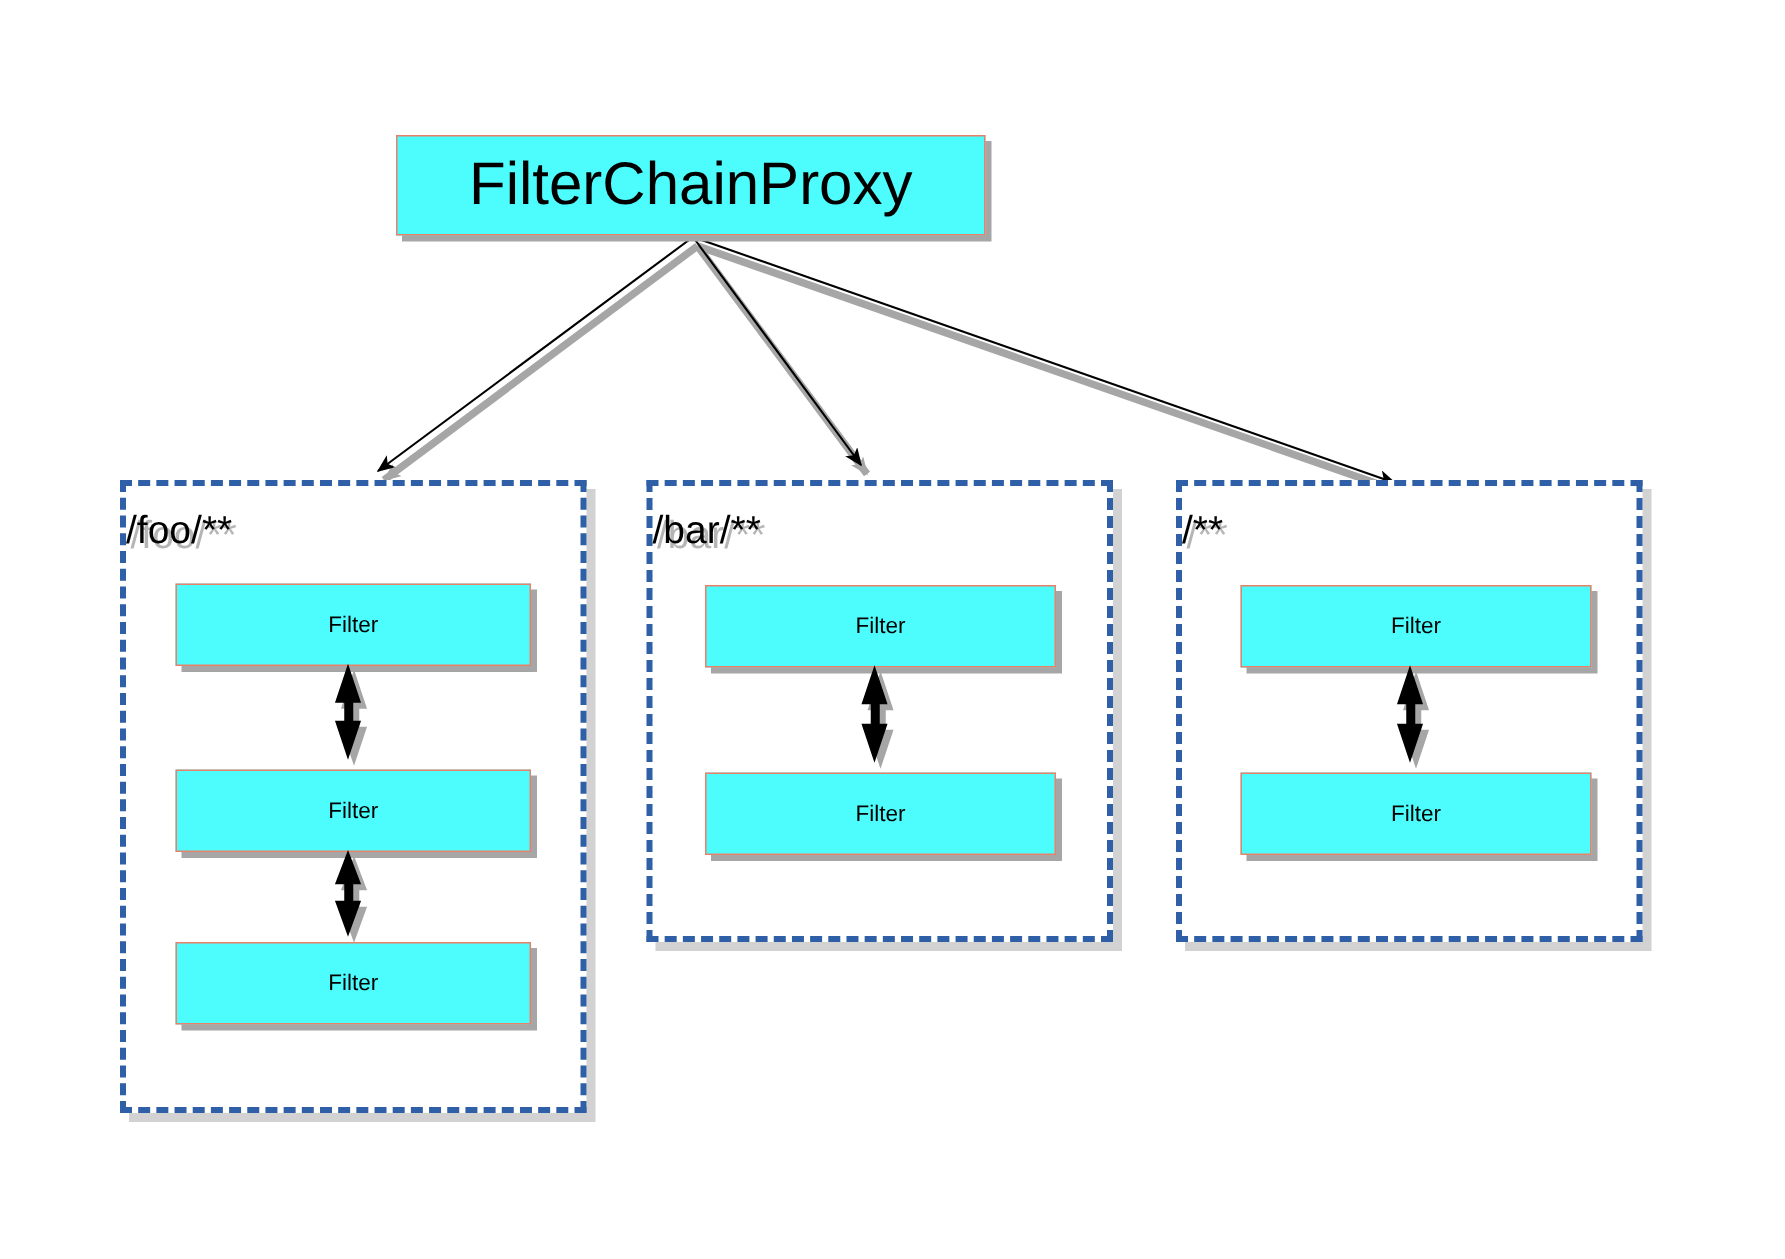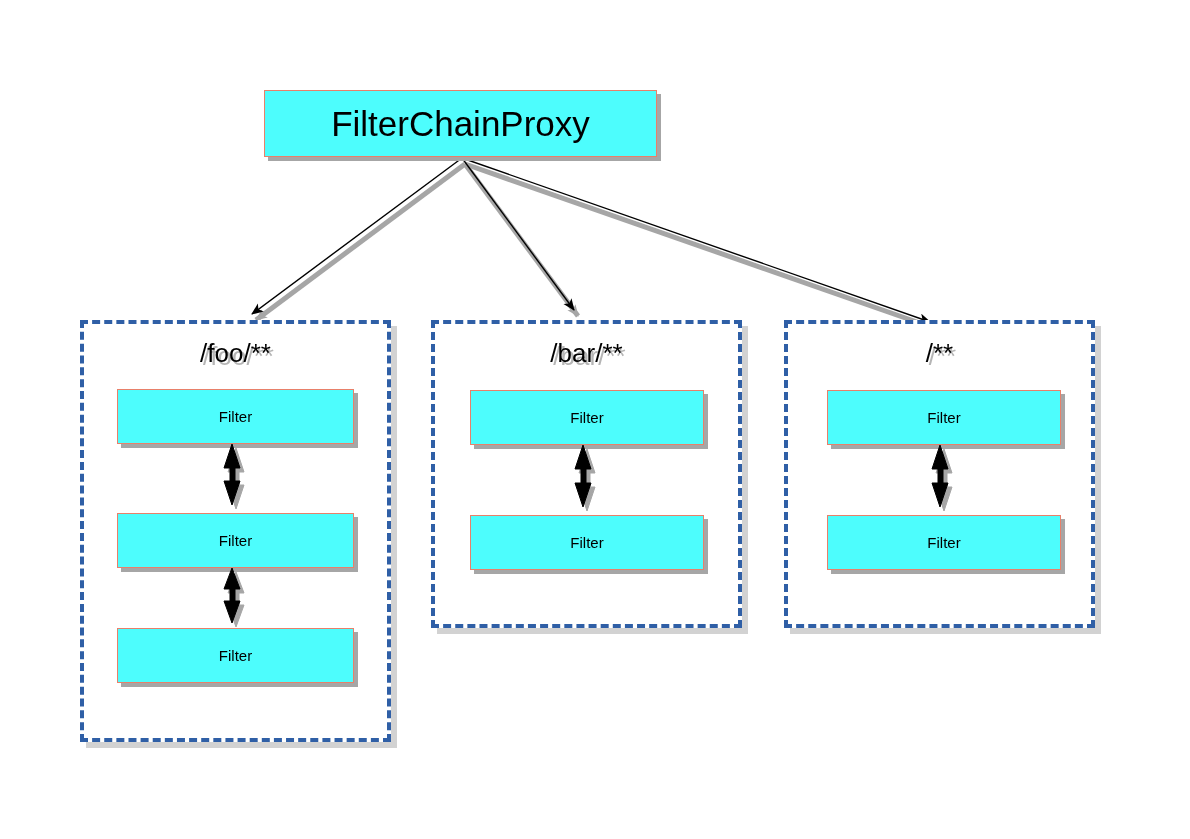--- a/index.html
+++ b/index.html
@@ -26,40 +26,40 @@
     background: #4dfdfd;
     border: 1px solid #e8806a;
     box-shadow: 4px 4px 0 0 #a6a6a6;
     display: flex;
     align-items: center;
     justify-content: center;
     color: #000000;
     white-space: nowrap;
   }
   .node-root {
-    font-size: 35px;
+    font-size: 40px;
   }
   .node-filter {
     font-size: 15px;
   }
 
   
   .group {
     position: absolute;
     box-sizing: border-box;
     background: #ffffff;
     border: 4px dashed #2f5fa6;
     box-shadow: 6px 6px 0 0 #d2d2d2;
   }
   .group-label {
     position: absolute;
     top: 14px;
     left: 0;
     width: 100%;
-    text-align: center;
+    text-align: left;
     font-size: 26px;
     color: #000000;
     text-shadow: 3px 3px 0 #b5b5b5;
     white-space: nowrap;
   }
 
   
   .dbl-arrow {
     position: absolute;
     width: 26px;

